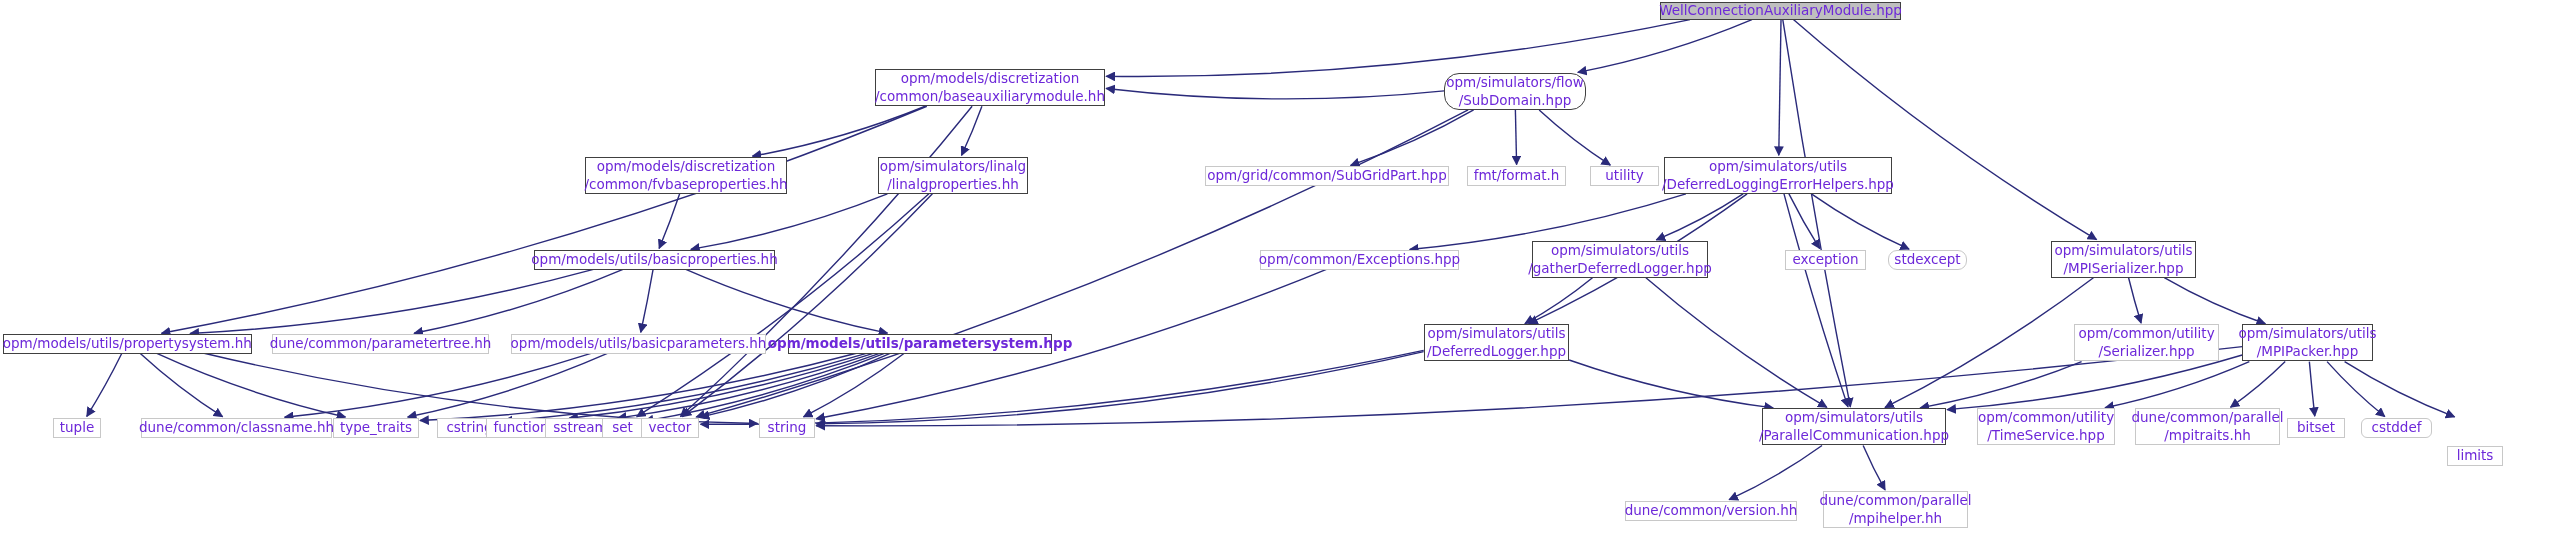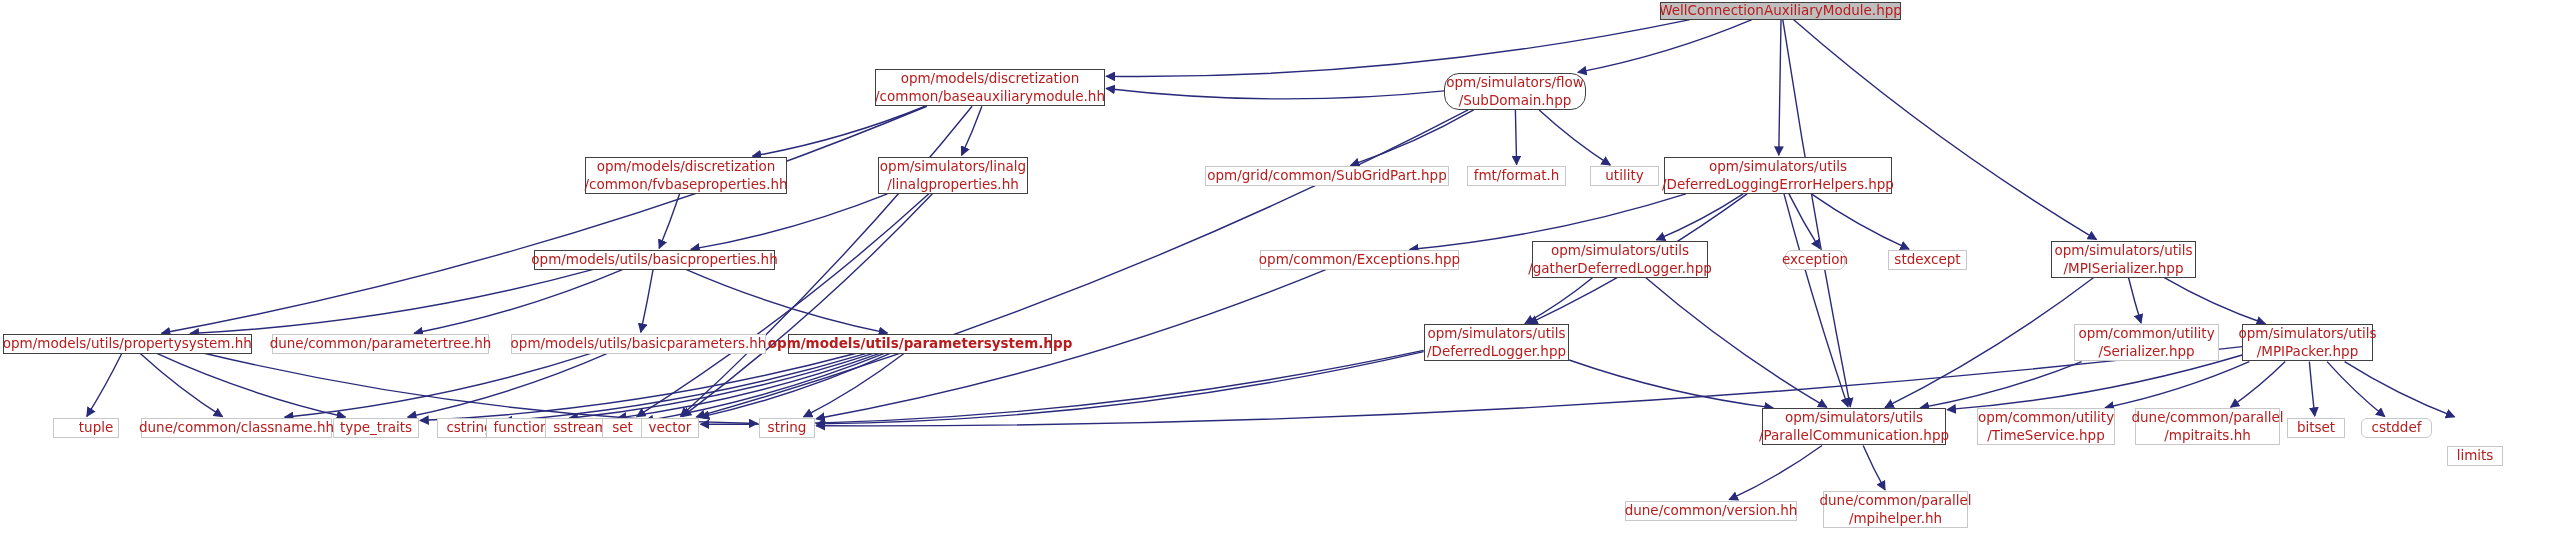--- a/index.html
+++ b/index.html
@@ -14,21 +14,21 @@
   #edges { position:absolute; left:0; top:0; width:2576px; height:534px; }
   .node {
     position:absolute;
     box-sizing:border-box;
     display:flex;
     align-items:center;
     justify-content:center;
     text-align:center;
     font-size:13.5px;
     line-height:1.28;
-    color:#b91c1c;
+    color:#6d28d9;
     white-space:pre;
     background:#ffffff;
     border:0.9px solid #c8c8c8;
     z-index:5;
   }
   .node.thick { border:1.5px solid #404040; }
   .node.root { background:#bfbfbf; border:1.5px solid #404040; }
   .node .lbl { display:block; padding:0 4.7px; }
 </style>
 </head>
@@ -116,37 +116,37 @@
 /linalgproperties.hh</span></div>
       <div class="node " style="left: 1205px; top: 166px; width: 244px; height: 19.6px;"><span class="lbl">opm/grid/common/SubGridPart.hpp</span></div>
       <div class="node " style="left: 1467px; top: 166px; width: 99px; height: 19.6px;"><span class="lbl">fmt/format.h</span></div>
       <div class="node " style="left: 1590px; top: 166px; width: 69px; height: 19.6px;"><span class="lbl">utility</span></div>
       <div class="node thick" style="left: 1664px; top: 157px; width: 228px; height: 37px;"><span class="lbl">opm/simulators/utils
 /DeferredLoggingErrorHelpers.hpp</span></div>
       <div class="node thick" style="left: 534px; top: 250px; width: 241px; height: 19.6px;"><span class="lbl">opm/models/utils/basicproperties.hh</span></div>
       <div class="node " style="left: 1260px; top: 250px; width: 199px; height: 19.6px;"><span class="lbl">opm/common/Exceptions.hpp</span></div>
       <div class="node thick" style="left: 1532px; top: 241px; width: 176px; height: 37px;"><span class="lbl">opm/simulators/utils
 /gatherDeferredLogger.hpp</span></div>
-      <div class="node " style="left: 1785px; top: 250px; width: 60px; height: 19.6px; border-radius: 7px;"><span class="lbl">exception</span></div>
-      <div class="node " style="left: 1888px; top: 250px; width: 79px; height: 19.6px;"><span class="lbl">stdexcept</span></div>
+      <div class="node " style="left: 1785px; top: 250px; width: 81px; height: 19.6px;"><span class="lbl">exception</span></div>
+      <div class="node " style="left: 1888px; top: 250px; width: 79px; height: 19.6px; border-radius: 9px;"><span class="lbl">stdexcept</span></div>
       <div class="node thick" style="left: 2051px; top: 241px; width: 145px; height: 37px;"><span class="lbl">opm/simulators/utils
 /MPISerializer.hpp</span></div>
       <div class="node thick" style="left: 2.8px; top: 334px; width: 249px; height: 19.6px;"><span class="lbl">opm/models/utils/propertysystem.hh</span></div>
       <div class="node " style="left: 272px; top: 334px; width: 217px; height: 19.6px;"><span class="lbl">dune/common/parametertree.hh</span></div>
       <div class="node " style="left: 511px; top: 334px; width: 255px; height: 19.6px;"><span class="lbl">opm/models/utils/basicparameters.hh</span></div>
       <div class="node thick" style="left: 788px; top: 334px; width: 264px; height: 19.6px; font-weight: bold;"><span class="lbl">opm/models/utils/parametersystem.hpp</span></div>
       <div class="node thick" style="left: 1424px; top: 324px; width: 145px; height: 37px;"><span class="lbl">opm/simulators/utils
 /DeferredLogger.hpp</span></div>
       <div class="node thick" style="left: 1762px; top: 408px; width: 184px; height: 37px;"><span class="lbl">opm/simulators/utils
 /ParallelCommunication.hpp</span></div>
       <div class="node " style="left: 2074px; top: 324px; width: 145px; height: 37px;"><span class="lbl">opm/common/utility
 /Serializer.hpp</span></div>
       <div class="node thick" style="left: 2242px; top: 324px; width: 131px; height: 37px;"><span class="lbl">opm/simulators/utils
 /MPIPacker.hpp</span></div>
-      <div class="node " style="left: 53px; top: 418px; width: 66px; height: 19.6px; justify-content: flex-end;"><span class="lbl">tuple</span></div>
+      <div class="node " style="left: 53px; top: 418px; width: 48px; height: 19.6px;"><span class="lbl">tuple</span></div>
       <div class="node " style="left: 141px; top: 418px; width: 191px; height: 19.6px;"><span class="lbl">dune/common/classname.hh</span></div>
       <div class="node " style="left: 333px; top: 418px; width: 86px; height: 19.6px;"><span class="lbl">type_traits</span></div>
       <div class="node " style="left: 437px; top: 418px; width: 65px; height: 19.6px;"><span class="lbl">cstring</span></div>
       <div class="node " style="left: 486px; top: 418px; width: 82px; height: 19.6px;"><span class="lbl">functional</span></div>
       <div class="node " style="left: 545px; top: 418px; width: 71px; height: 19.6px;"><span class="lbl">sstream</span></div>
       <div class="node " style="left: 602px; top: 418px; width: 41px; height: 19.6px;"><span class="lbl">set</span></div>
       <div class="node " style="left: 641px; top: 418px; width: 58px; height: 19.6px;"><span class="lbl">vector</span></div>
       <div class="node " style="left: 759px; top: 418px; width: 56px; height: 19.6px;"><span class="lbl">string</span></div>
       <div class="node " style="left: 1977px; top: 408px; width: 138px; height: 37px;"><span class="lbl">opm/common/utility
 /TimeService.hpp</span></div>

